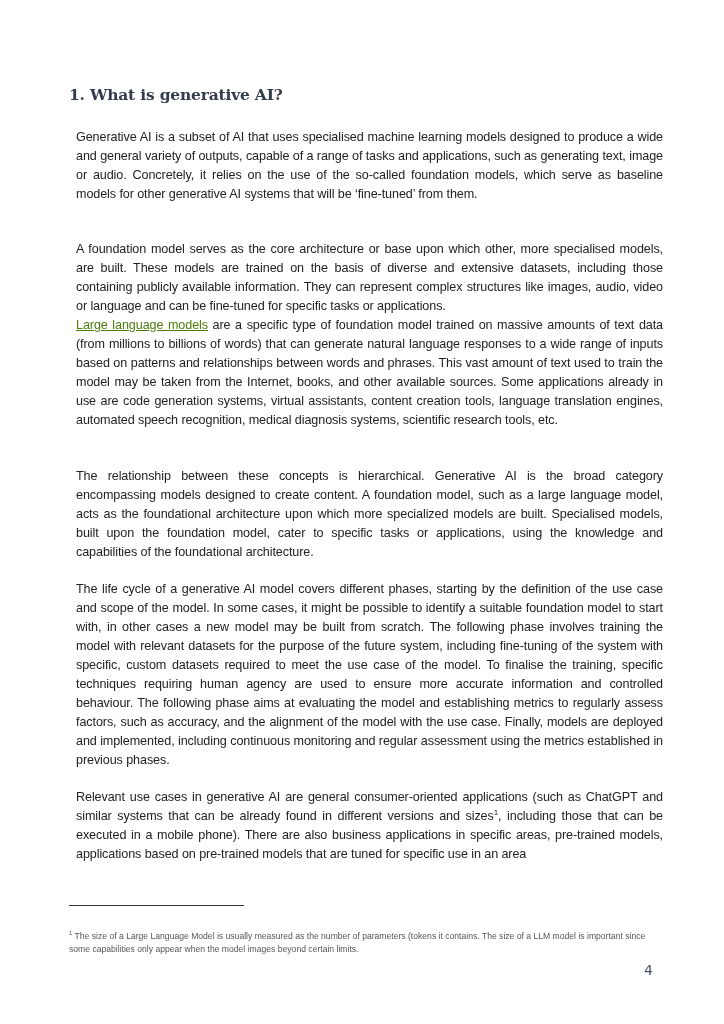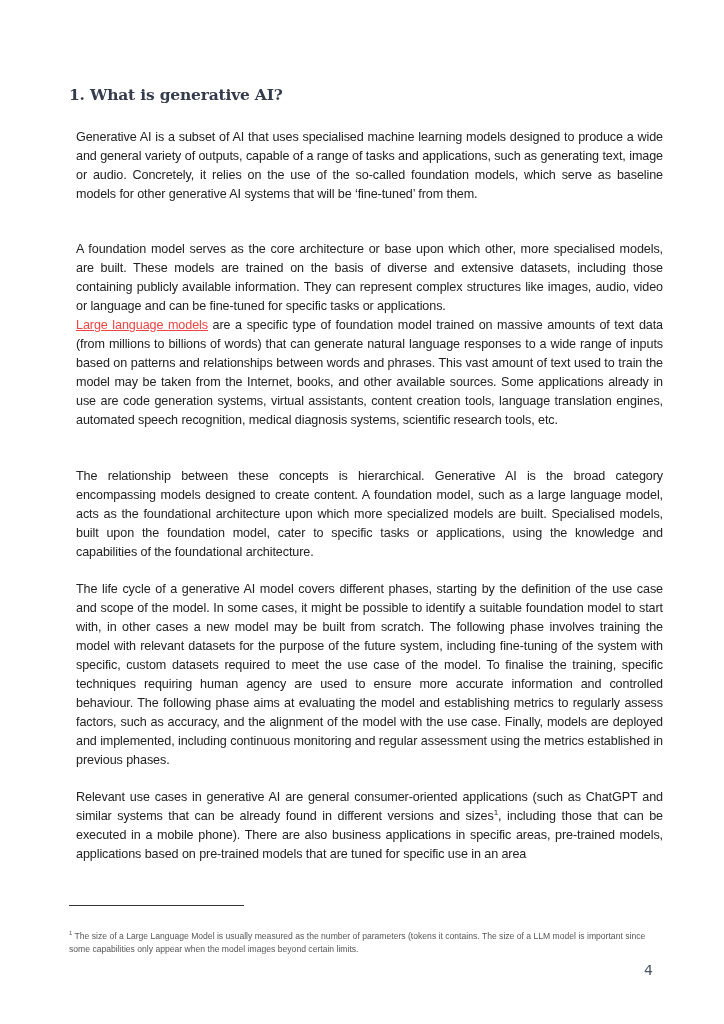--- a/index.html
+++ b/index.html
@@ -15,21 +15,21 @@
     font-family: "Liberation Sans", sans-serif; font-size: 12.6px;
     line-height: 19px; color: #222; text-align: justify; margin: 4px;
     letter-spacing: -0.1px;
   }
   #p1 { top: 124px; }
   #p2 { top: 236px; }
   #p3 { top: 312px; }
   #p4 { top: 463px; }
   #p5 { top: 576px; }
   #p6 { top: 784px; }
-  .link { color: #ef4444; text-decoration: underline; }
+  .link { color: #4d7c0f; text-decoration: underline; }
   sup { font-size: 8px; line-height: 0; }
   .fn-rule { position: absolute; left: 69px; top: 905px; width: 175px; height: 1px; background: #333; }
   .footnote {
     position: absolute; left: 69px; top: 930px; width: 587px;
     font-family: "Liberation Sans", sans-serif; font-size: 8.6px; line-height: 13px; color: #555; margin: 0;
   }
   .footnote sup { font-size: 6px; }
   .page-number {
     position: absolute; left: 644px; top: 962px;
     font-family: "DejaVu Sans", sans-serif; font-size: 14px; color: #4a5568;

